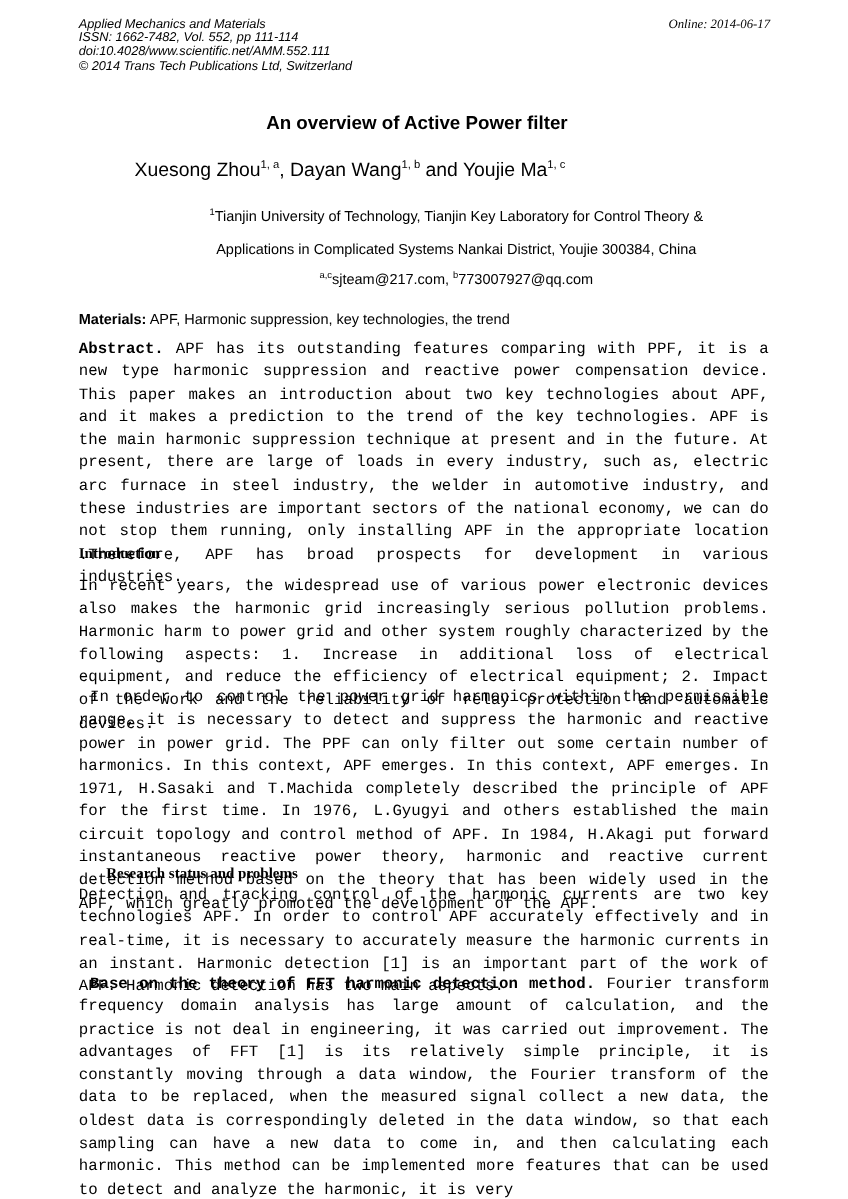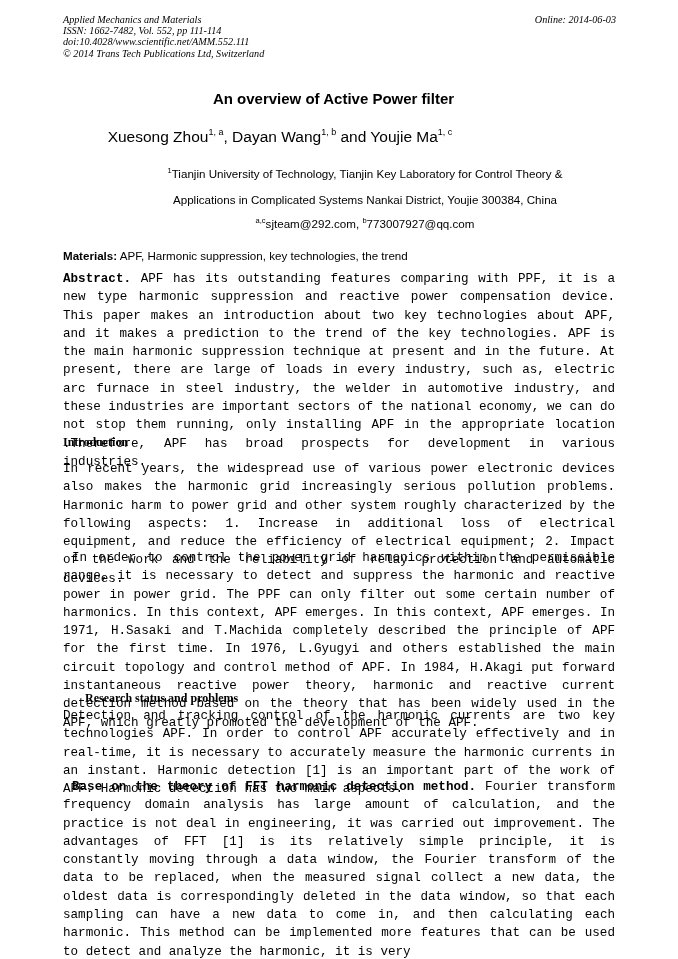--- a/index.html
+++ b/index.html
@@ -12,21 +12,21 @@
       height: 959px;
       position: relative;
       overflow: hidden;
       color: #000;
       font-family: "Liberation Serif", serif;
     }
     .header-left {
       position: absolute;
       left: 63px;
       top: 14px;
-      font-family: Liberation Serif, serif;
+      font-family: Liberation Sans, sans-serif;
       font-style: italic;
       font-size: 10.2px;
       line-height: 11.2px;
     }
     .header-right {
       position: absolute;
       right: 62px;
       top: 14px;
       font-family: "Liberation Serif", serif;
       font-style: italic;
@@ -115,29 +115,29 @@
   </style>
 </head>
 <body>
 
 <div class="header-left">
   <div>Applied Mechanics and Materials</div>
   <div>ISSN: 1662-7482, Vol. 552, pp 111-114</div>
   <div>doi:10.4028/www.scientific.net/AMM.552.111</div>
   <div>© 2014 Trans Tech Publications Ltd, Switzerland</div>
 </div>
-<div class="header-right">Online: 2014-06-03</div>
+<div class="header-right">Online: 2014-06-17</div>
 
 <div class="title">An overview of Active Power filter</div>
 
 <div class="authors"><span>Xuesong Zhou</span><sup>1, a</sup><span>, </span><span>Dayan Wang</span><sup>1, b</sup><span> and </span><span>Youjie Ma</span><sup>1, c</sup></div>
 
 <div class="affil affil1"><sup>1</sup><span>Tianjin University of Technology, Tianjin Key Laboratory for Control Theory &amp;</span></div>
 <div class="affil affil2">Applications in Complicated Systems Nankai District, Youjie 300384, China</div>
-<div class="affil email"><sup>a,c</sup><span>sjteam@292.com, </span><sup>b</sup><span>773007927@qq.com</span></div>
+<div class="affil email"><sup>a,c</sup><span>sjteam@217.com, </span><sup>b</sup><span>773007927@qq.com</span></div>
 
 <div class="keywords"><b>Materials:</b><span> APF, Harmonic suppression, key technologies, the trend</span></div>
 
 <div class="para abstract"><b>Abstract.</b><span> APF has its outstanding features comparing with PPF, it is a new type harmonic suppression and reactive power compensation device. This paper makes an introduction about two key technologies about APF, and it makes a prediction to the trend of the key technologies. APF is the main harmonic suppression technique at present and in the future. At present, there are large of loads in every industry, such as, electric arc furnace in steel industry, the welder in automotive industry, and these industries are important sectors of the national economy, we can do not stop them running, only installing APF in the appropriate location .Therefore, APF has broad prospects for development in various industries.</span></div>
 
 <div class="heading intro-head">Introduction</div>
 <div class="para intro-p1">In recent years, the widespread use of various power electronic devices also makes the harmonic grid increasingly serious pollution problems. Harmonic harm to power grid and other system roughly characterized by the following aspects: 1. Increase in additional loss of electrical equipment, and reduce the efficiency of electrical equipment; 2. Impact of the work and the reliability of relay protection and automatic devices.</div>
 <div class="para indent intro-p2">In order to control the power grid harmonics within the permissible range, it is necessary to detect and suppress the harmonic and reactive power in power grid. The PPF can only filter out some certain number of harmonics. In this context, APF emerges. In this context, APF emerges. In 1971, H.Sasaki and T.Machida completely described the principle of APF for the first time. In 1976, L.Gyugyi and others established the main circuit topology and control method of APF. In 1984, H.Akagi put forward instantaneous reactive power theory, harmonic and reactive current detection method based on the theory that has been widely used in the APF, which greatly promoted the development of the APF.</div>
 
 <div class="heading research-head">Research status and problems</div>

